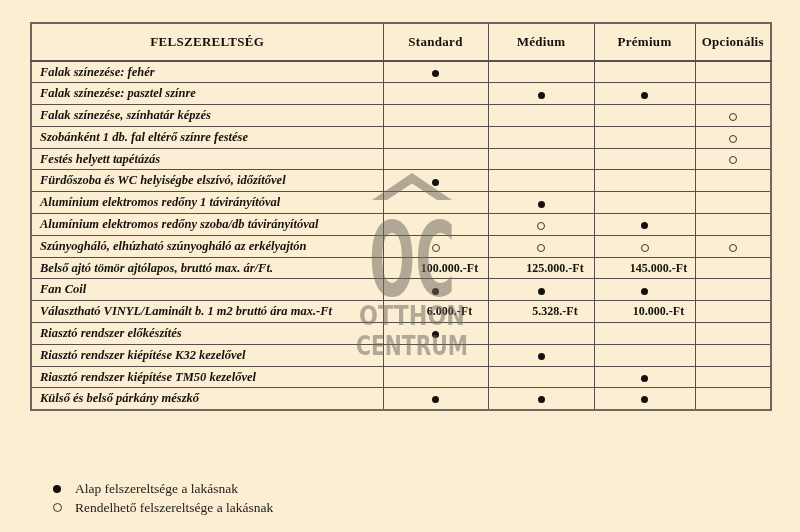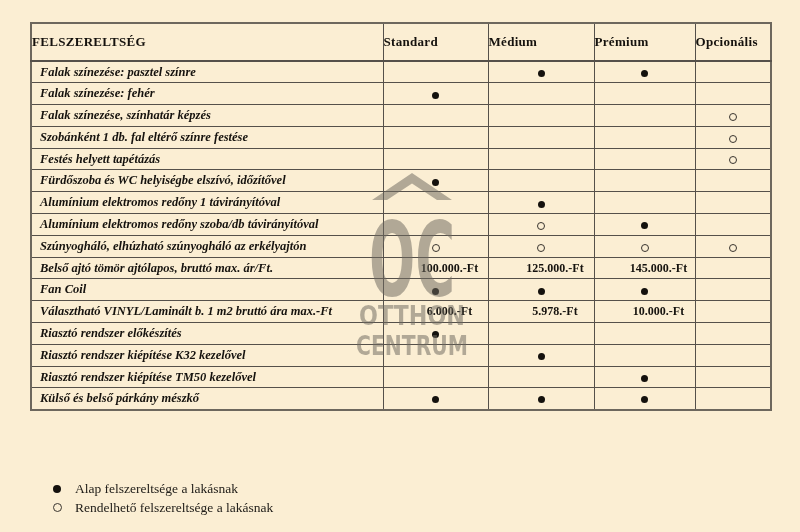--- a/index.html
+++ b/index.html
@@ -21,21 +21,21 @@
   }
   .equip-table th, .equip-table td {
     border: 1px solid #55504a;
   }
   .equip-table { border: 2px solid #6d675d; }
   .equip-table thead th {
     height: 38px;
     font-size: 13px;
     font-weight: bold;
     color: #15120e;
-    text-align: left;
+    text-align: center;
     letter-spacing: 0.3px;
     border-bottom: 2px solid #55504a;
   }
   .equip-table tbody tr { height: 21.8px; }
   td.label {
     font-weight: bold;
     font-style: italic;
     font-size: 12.5px;
     color: #15120e;
     padding-left: 8px;
@@ -113,31 +113,31 @@
     <tr>
       <th>FELSZERELTSÉG</th>
       <th>Standard</th>
       <th>Médium</th>
       <th>Prémium</th>
       <th>Opcionális</th>
     </tr>
   </thead>
   <tbody>
       <tr>
+        <td class="label">Falak színezése: fehér</td>
+        <td class="mark"><span class="dot"></span></td>
+        <td class="mark"></td>
+        <td class="mark"></td>
+        <td class="mark"></td>
+      </tr>
+      <tr>
         <td class="label">Falak színezése: pasztel színre</td>
         <td class="mark"></td>
         <td class="mark"><span class="dot"></span></td>
         <td class="mark"><span class="dot"></span></td>
-        <td class="mark"></td>
-      </tr>
-      <tr>
-        <td class="label">Falak színezése: fehér</td>
-        <td class="mark"><span class="dot"></span></td>
-        <td class="mark"></td>
-        <td class="mark"></td>
         <td class="mark"></td>
       </tr>
       <tr>
         <td class="label">Falak színezése, színhatár képzés</td>
         <td class="mark"></td>
         <td class="mark"></td>
         <td class="mark"></td>
         <td class="mark"><span class="ring"></span></td>
       </tr>
       <tr>
@@ -192,21 +192,21 @@
       <tr>
         <td class="label">Fan Coil</td>
         <td class="mark"><span class="dot"></span></td>
         <td class="mark"><span class="dot"></span></td>
         <td class="mark"><span class="dot"></span></td>
         <td class="mark"></td>
       </tr>
       <tr>
         <td class="label">Választható VINYL/Laminált b. 1 m2 bruttó ára max.-Ft</td>
         <td class="value">6.000.-Ft</td>
-        <td class="value">5.978.-Ft</td>
+        <td class="value">5.328.-Ft</td>
         <td class="value">10.000.-Ft</td>
         <td class="mark"></td>
       </tr>
       <tr>
         <td class="label">Riasztó rendszer előkészítés</td>
         <td class="mark"><span class="dot"></span></td>
         <td class="mark"></td>
         <td class="mark"></td>
         <td class="mark"></td>
       </tr>

